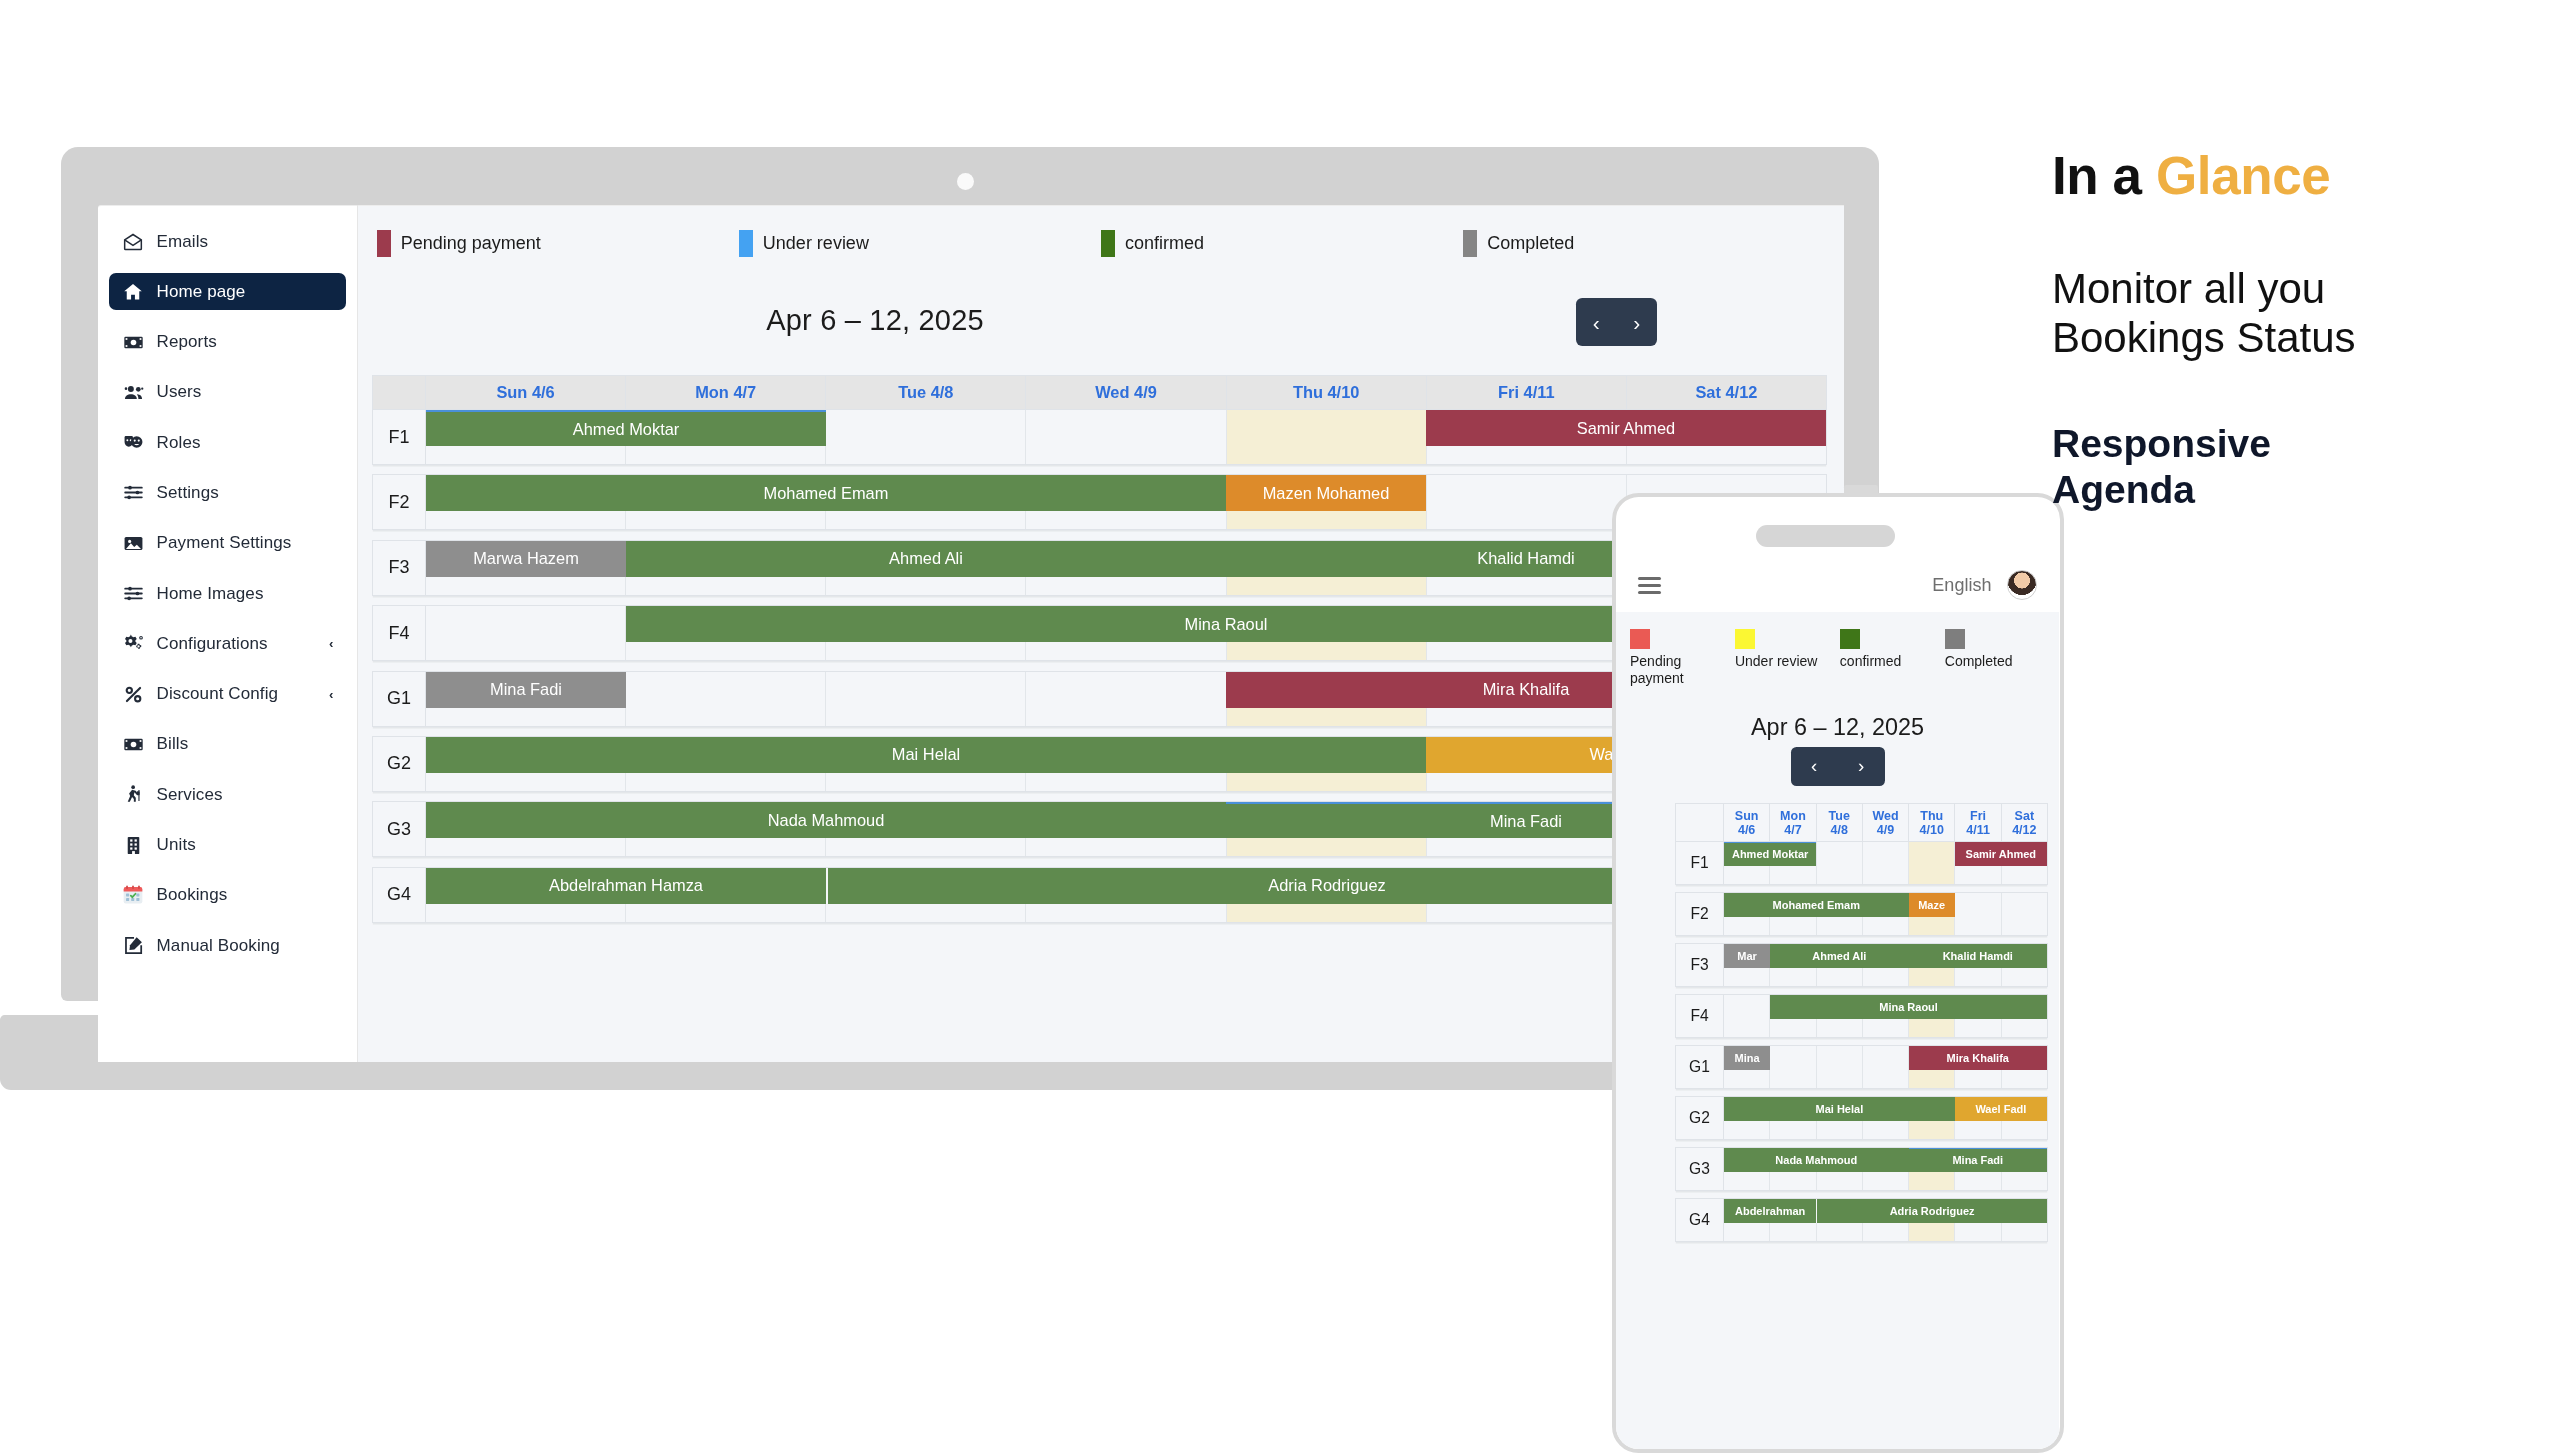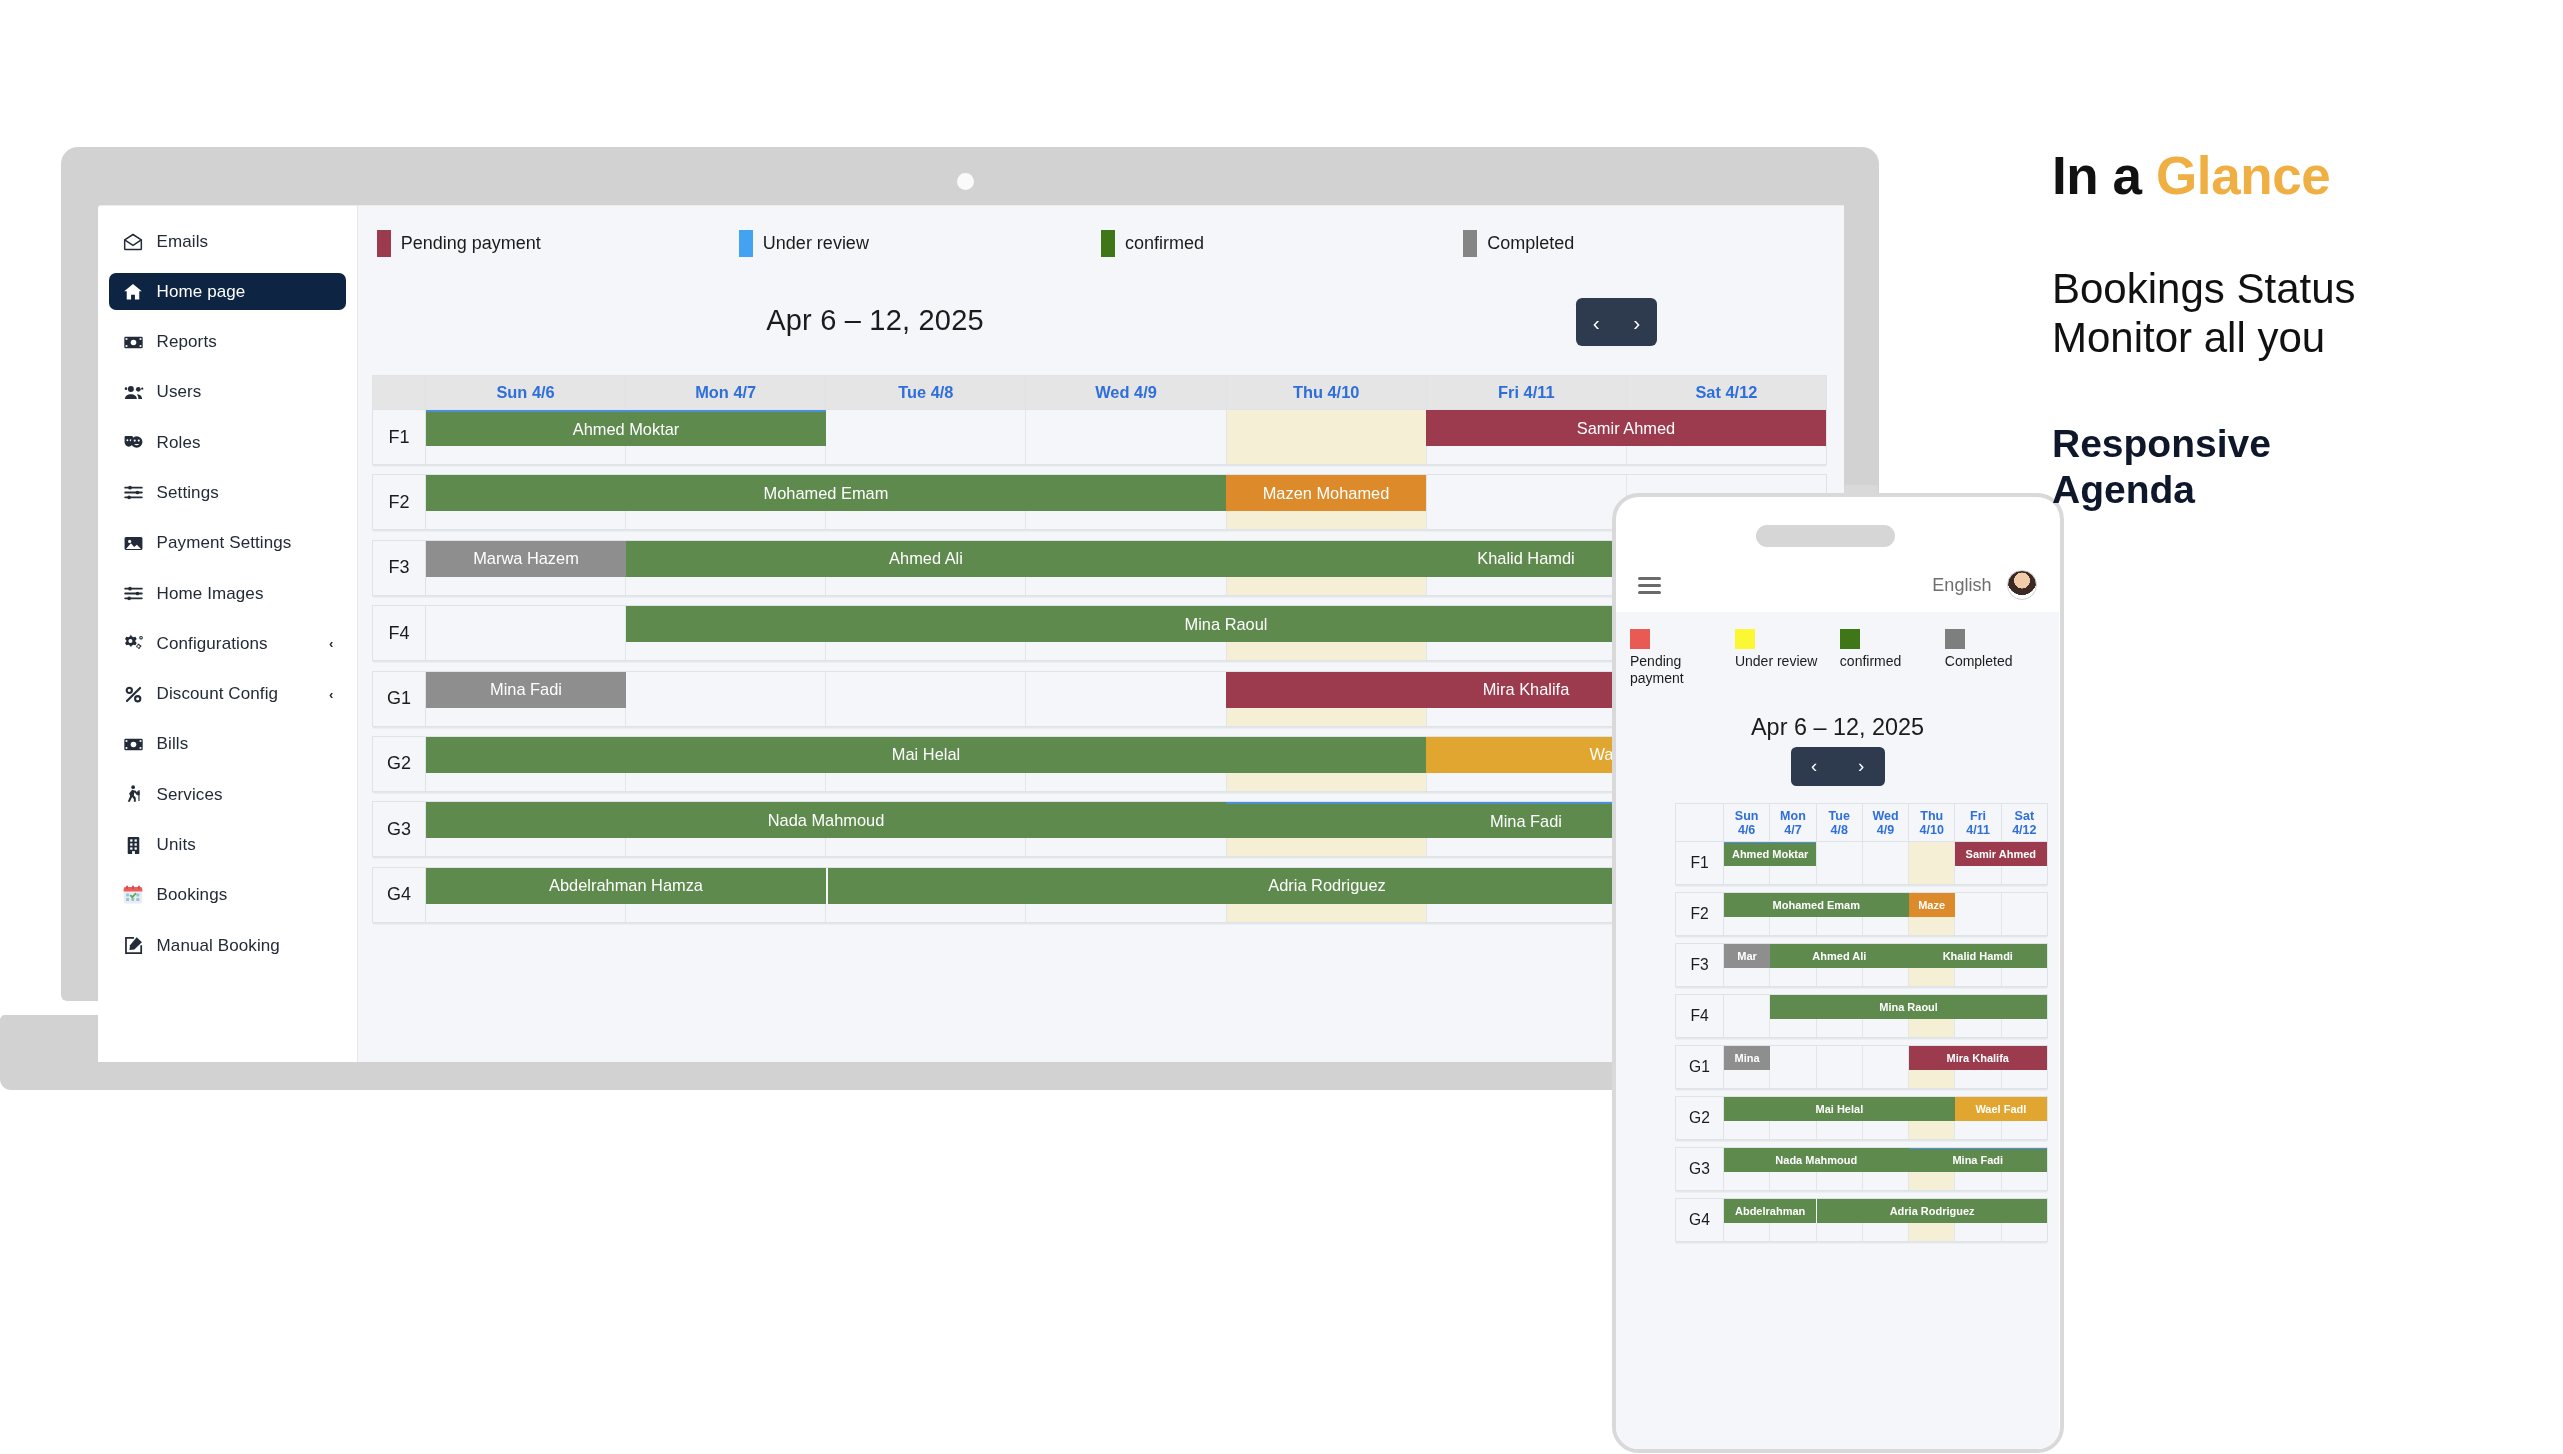--- a/index.html
+++ b/index.html
@@ -786,21 +786,21 @@
       </div>
     </div>
   </div>
 </div>
 
 <div id="copy">
   <div id="headline">
     <span>In a </span><span class="hl">Glance</span>
   </div>
   <div id="subhead">
+    <div>Monitor all you</div>
     <div>Bookings Status</div>
-    <div>Monitor all you</div>
   </div>
   <div id="copy-3">
     <span class="hl">Responsive</span>
     <span class="hl">Agenda</span>
   </div>
 </div>
 
 
 </body></html>

